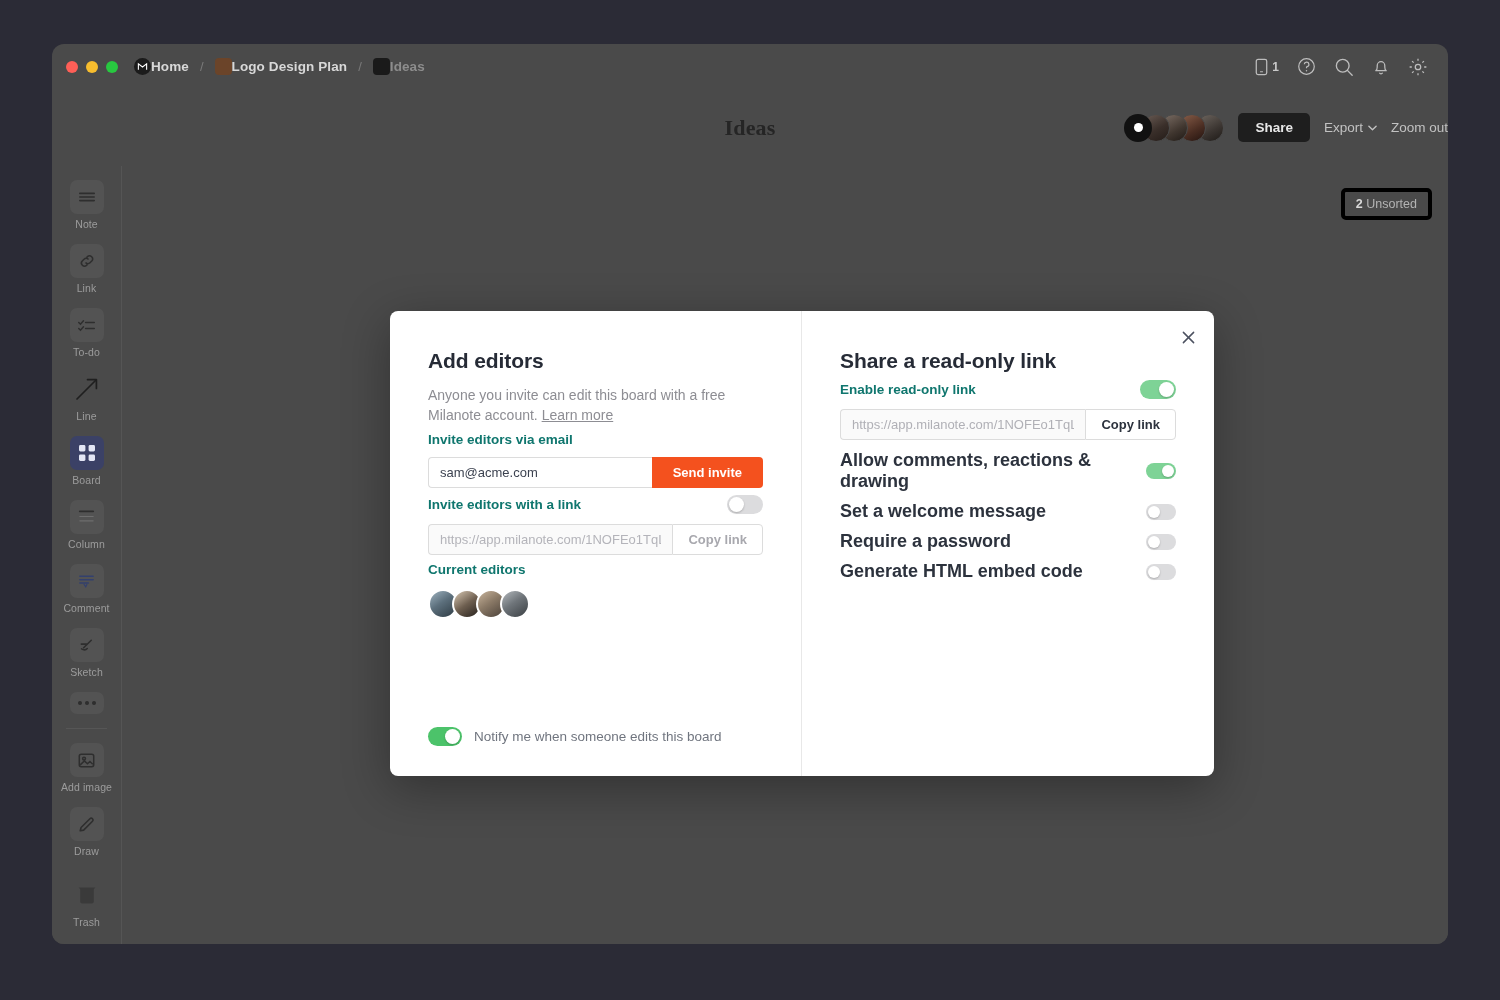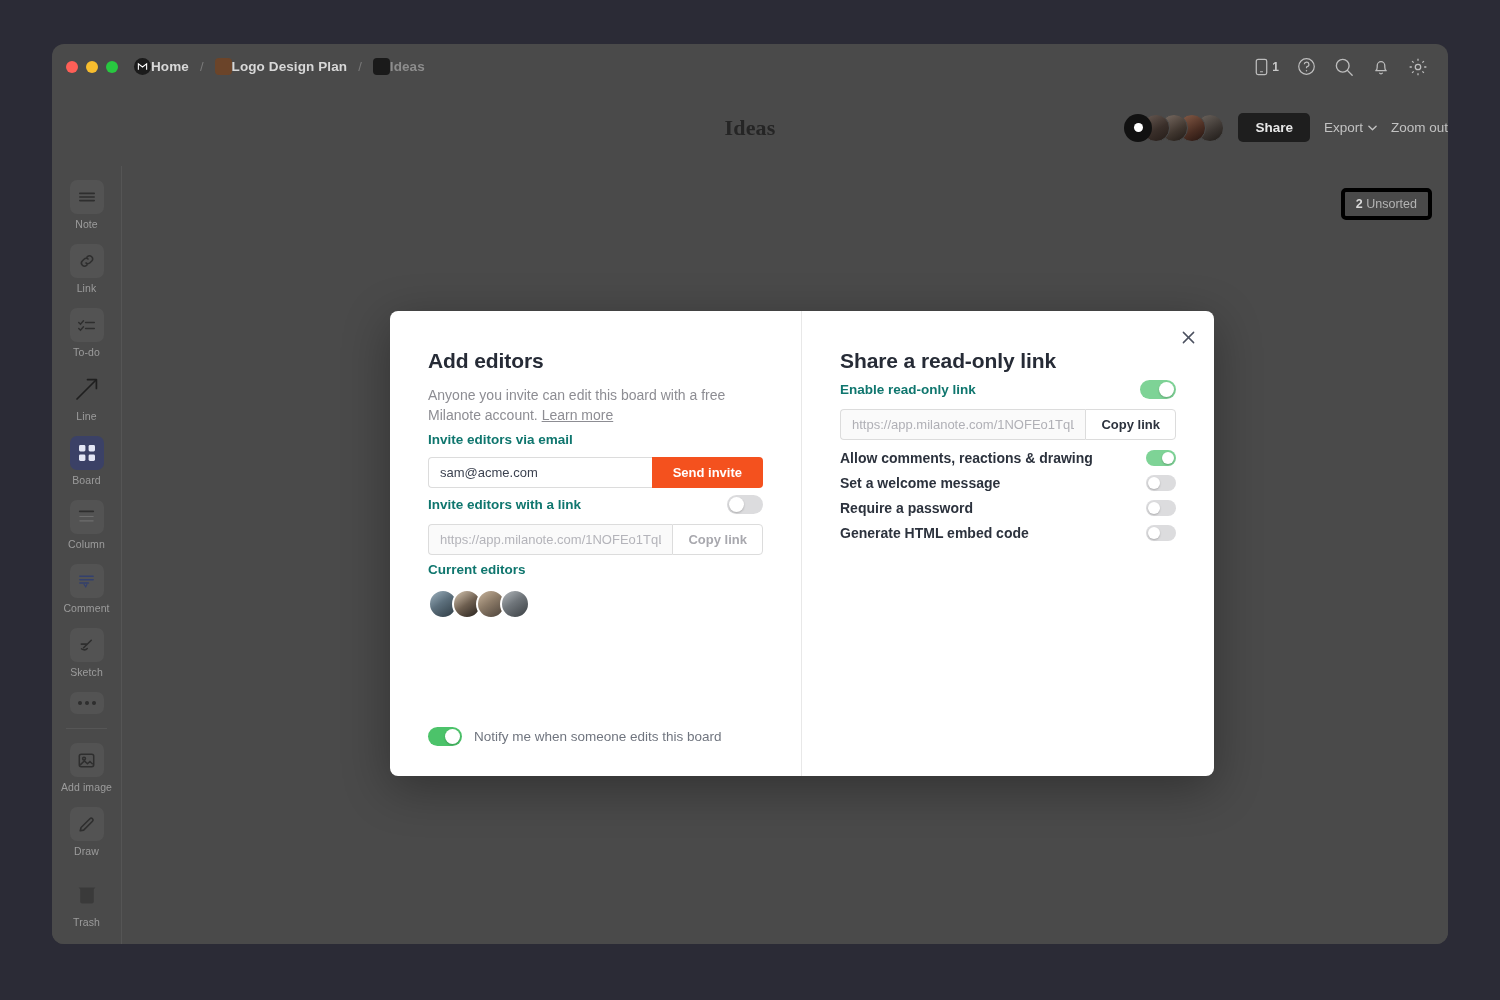--- a/index.html
+++ b/index.html
@@ -198,21 +198,21 @@
   .toggle.lg { width: 36px; height: 19px; border-radius: 11px; }
   .toggle.lg::after { width: 15px; height: 15px; }
   .toggle.big { width: 34px; height: 19px; border-radius: 11px; }
   .toggle.big::after { width: 15px; height: 15px; }
   .toggle.green-solid { background: #4cc36a; }
 
   .opt-row {
     display: flex; align-items: center; justify-content: space-between;
     margin-top: 14px;
   }
-  .opt-row .opt-label { font-size: 14px; font-weight: 700; color: #2c323d; }
+  .opt-row .opt-label { font-size: 18px; font-weight: 700; color: #2c323d; }
   .opt-list { margin-top: 10px; }
   .opt-list .opt-row { margin-top: 9px; }
 
   .editors { display: flex; margin-top: 12px; }
   .ed-av {
     width: 30px; height: 30px; border-radius: 50%;
     margin-left: -6px; border: 2px solid #fff;
   }
   .ed-av:first-child { margin-left: 0; }
   .ed1 { background: linear-gradient(145deg,#9fb3c0 0%,#5c6f7c 45%,#2d3a42 100%); }

